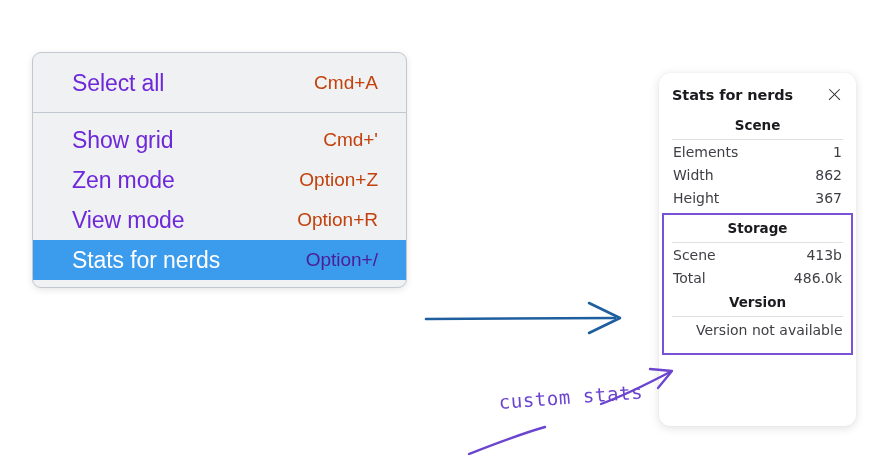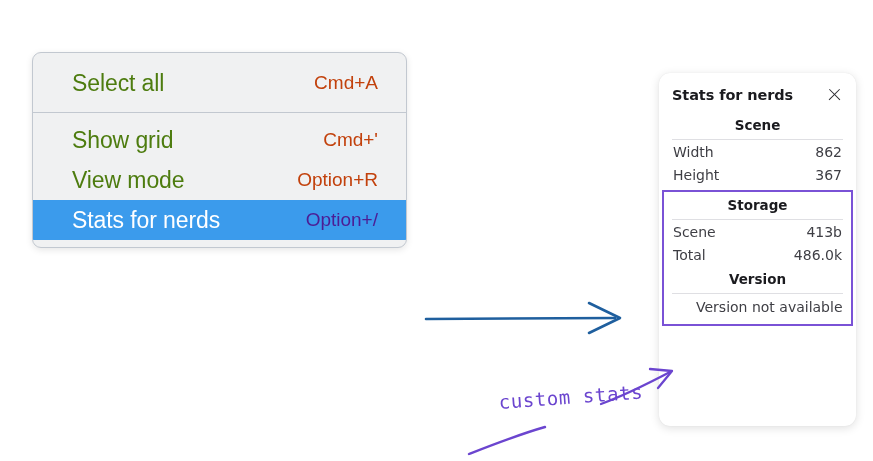--- a/index.html
+++ b/index.html
@@ -40,21 +40,21 @@
     display: flex;
     align-items: center;
     justify-content: space-between;
     height: 40px;
     padding: 0 28px 0 39px;
     box-sizing: border-box;
     cursor: default;
   }
   .menu-item .mi-label {
     font-size: 23px;
-    color: #4d7c0f;
+    color: #6d28d9;
     letter-spacing: -0.1px;
     white-space: nowrap;
   }
   .menu-item .mi-shortcut {
     font-size: 19px;
     color: #c2410c;
     white-space: nowrap;
   }
   .menu-item.selected { background: #3b9bec; }
   .menu-item.selected .mi-label { color: #ffffff; }
@@ -132,21 +132,21 @@
     padding: 5px 1px 3px 2px;
     white-space: nowrap;
     margin-left: 22px;
   }
 
   
   #custom-stats-box {
     border: 2px solid #7a52d6;
     box-sizing: border-box;
     margin: 4px -10px 0 -10px;
-    padding: 0 8px 6px 8px;
+    padding: 0 8px 12px 8px;
   }
 
   
   .anno-svg {
     position: absolute;
     left: 0;
     top: 0;
     width: 873px;
     height: 461px;
     pointer-events: none;
@@ -177,20 +177,24 @@
   </div>
 
   <div class="menu-divider"></div>
 
   <div class="menu-group">
     <div class="menu-item">
       <span class="mi-label">Show grid</span>
       <span class="mi-shortcut">Cmd+'</span>
     </div>
     <div class="menu-item">
+      <span class="mi-label">Zen mode</span>
+      <span class="mi-shortcut">Option+Z</span>
+    </div>
+    <div class="menu-item">
       <span class="mi-label">View mode</span>
       <span class="mi-shortcut">Option+R</span>
     </div>
     <div class="menu-item selected">
       <span class="mi-label">Stats for nerds</span>
       <span class="mi-shortcut">Option+/</span>
     </div>
   </div>
 
 </div>
@@ -198,20 +202,24 @@
 <div id="stats-panel">
 
   <div id="stats-header">
     <span class="sp-title">Stats for nerds</span>
     <span class="close-icon"></span>
   </div>
 
   <div>
     <div class="section-head">Scene</div>
     <div class="hr"></div>
+    <div class="stat-row">
+      <span class="sr-lab">Elements</span>
+      <span class="sr-val">1</span>
+    </div>
     <div class="stat-row">
       <span class="sr-lab">Width</span>
       <span class="sr-val">862</span>
     </div>
     <div class="stat-row">
       <span class="sr-lab">Height</span>
       <span class="sr-val">367</span>
     </div>
   </div>
 

